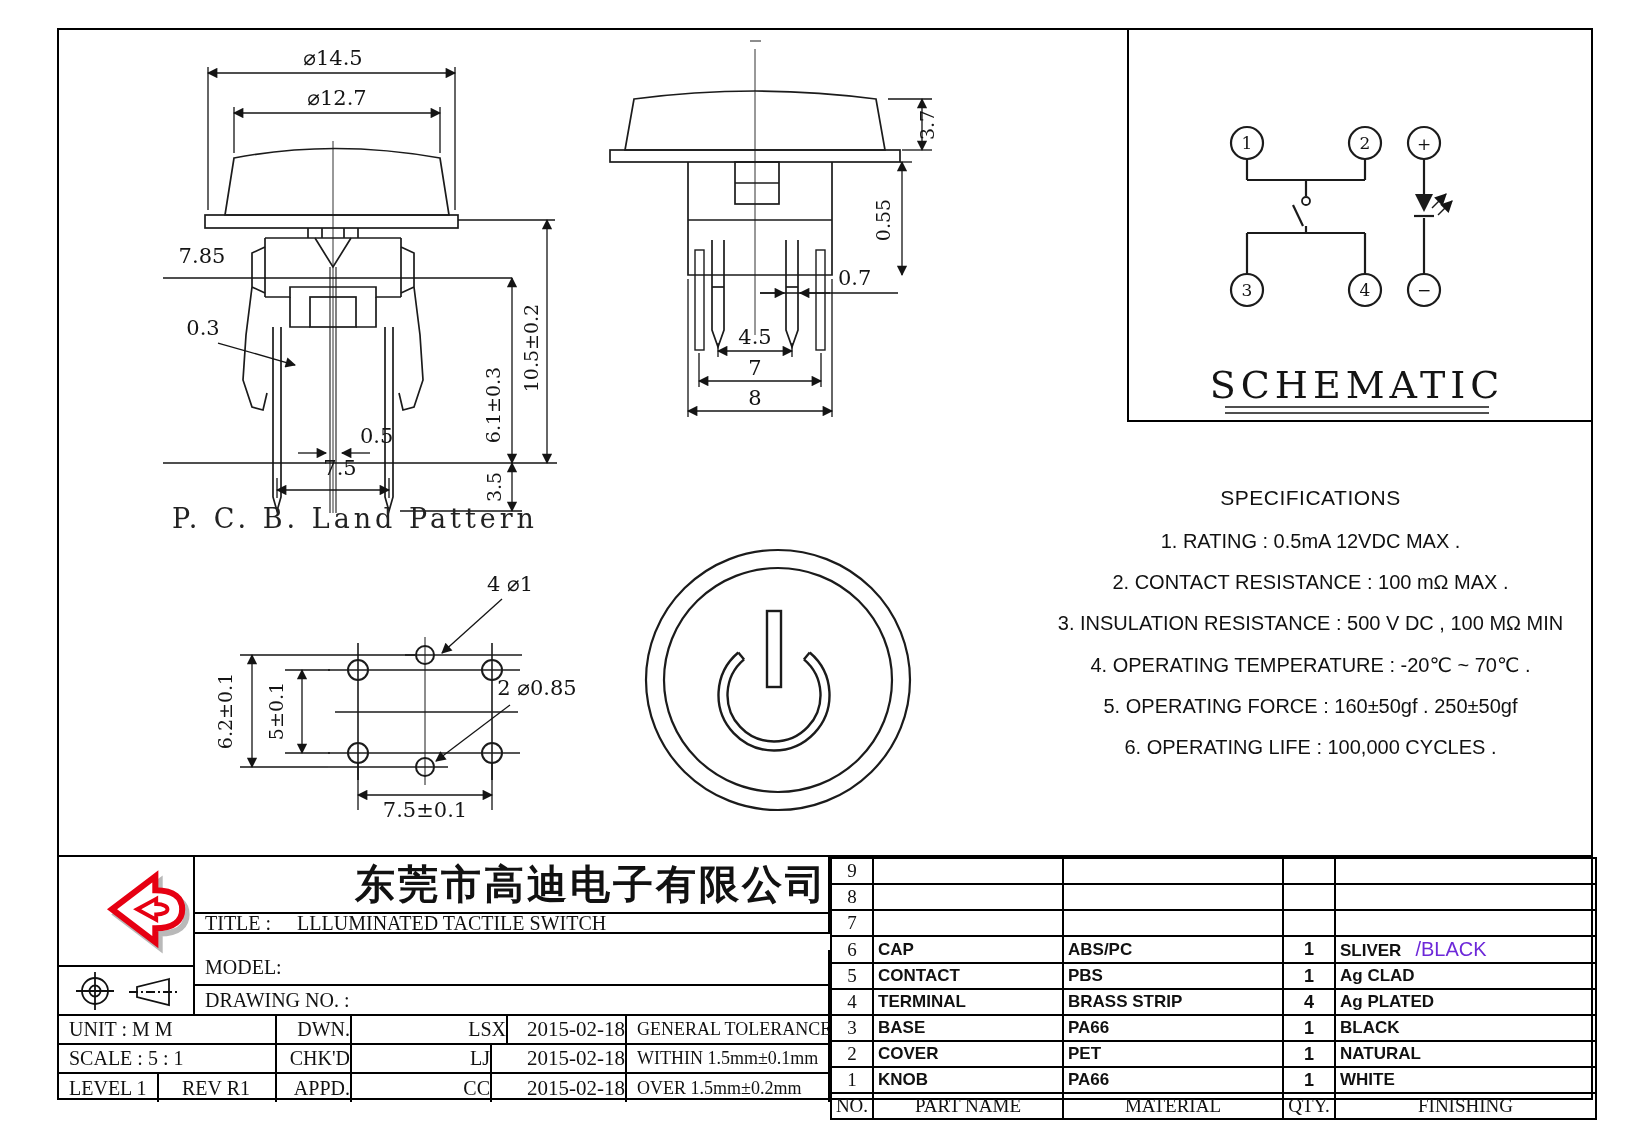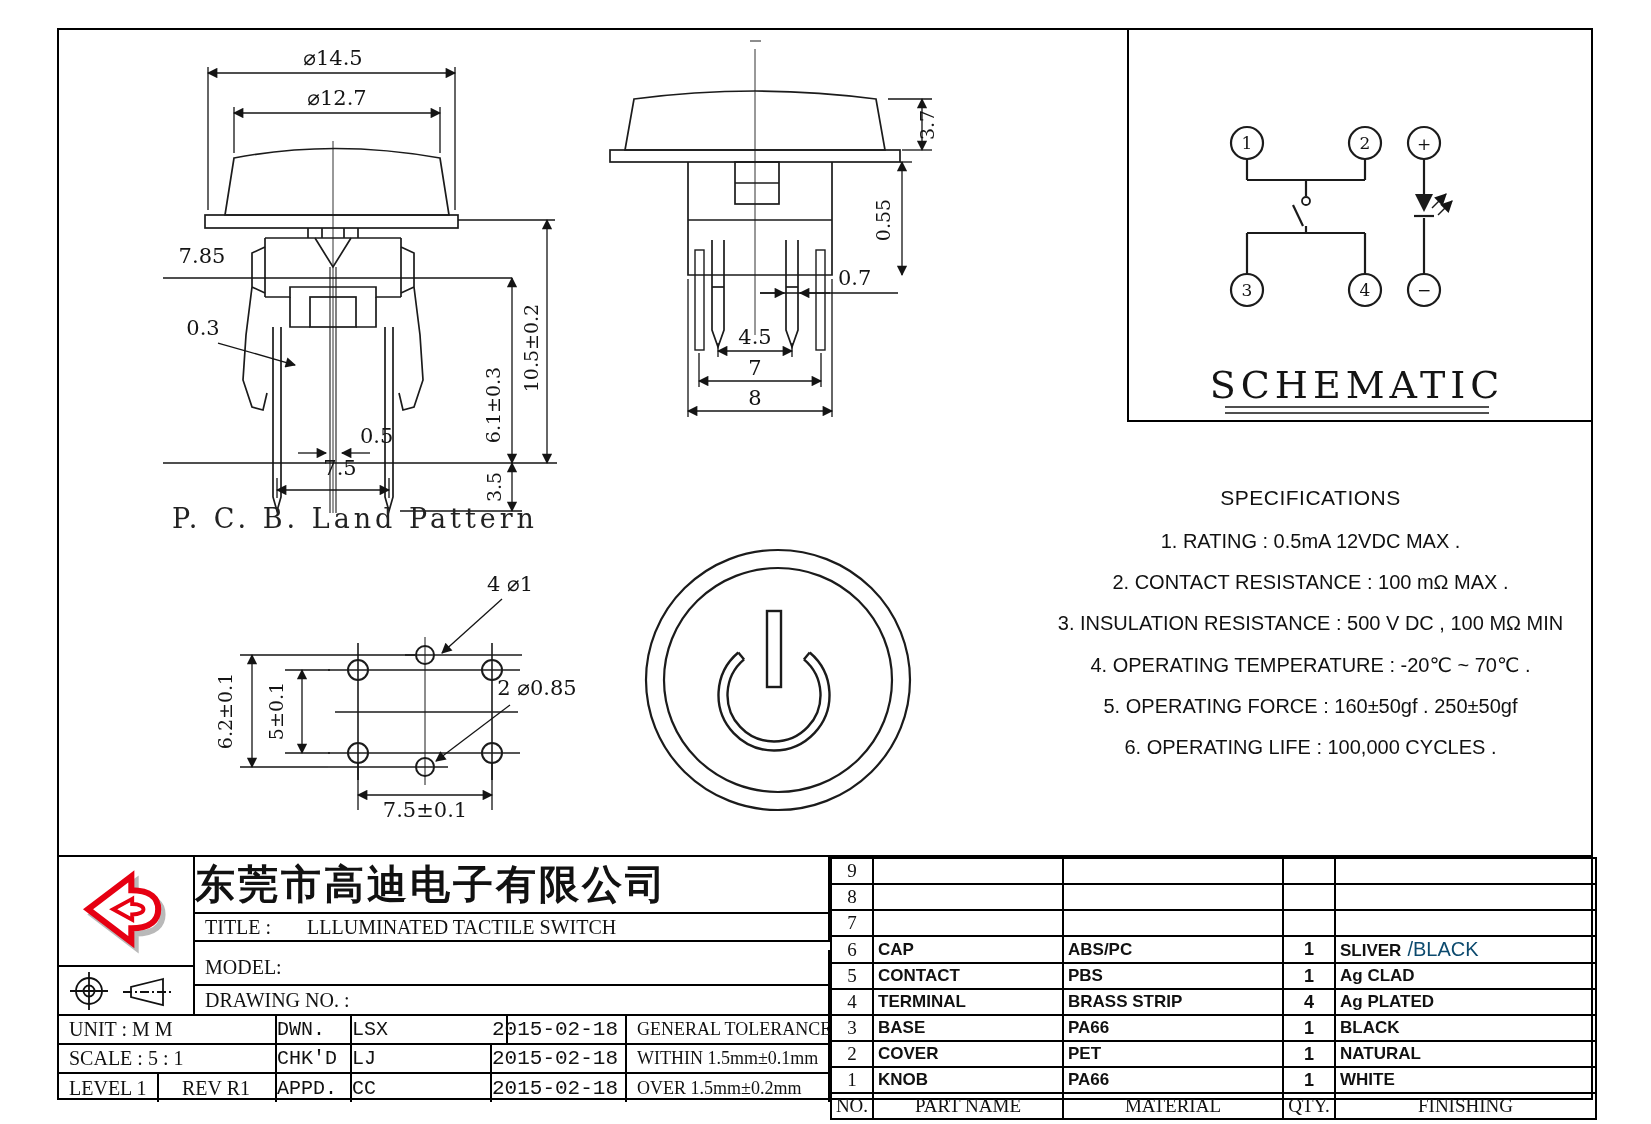--- a/index.html
+++ b/index.html
@@ -16,32 +16,32 @@
   .term-label{font-size:17px;}
   
   .specs{left:1018px;top:486px;width:585px;font-family:"Liberation Sans","DejaVu Sans",sans-serif;text-align:center;}
   .specs .sp-title{font-size:21px;margin-bottom:20px;letter-spacing:.5px;}
   .specs .sp-item{font-size:20px;margin-bottom:18px;white-space:nowrap;}
   
   .tb{left:57px;top:855px;width:1536px;height:245px;border:2.5px solid #000;box-sizing:border-box;}
   .cell{position:absolute;box-sizing:border-box;border-right:2px solid #000;border-bottom:2px solid #000;
         display:flex;align-items:center;font-size:20px;padding-left:10px;white-space:nowrap;}
   .cell.nb{border-bottom:none;}
-  .cell.center{justify-content:flex-start;padding-left:0;font-family:Liberation Mono, monospace;}
+  .cell.center{justify-content:flex-end;padding-left:0;}
   .company{font-family:"DejaVu Sans","Liberation Sans",sans-serif;font-weight:800;font-size:40px;letter-spacing:3px;}
-  .tb-title-val{margin-left:36px;}
+  .tb-title-val{margin-left:26px;}
   .mono-date{font-size:21px;}
   
   table.parts{position:absolute;left:771px;top:0;width:765px;height:245px;border-collapse:collapse;table-layout:fixed;}
   table.parts td{border:2px solid #000;overflow:hidden;white-space:nowrap;}
   td.pt-no{text-align:center;font-size:19px;}
   td.pt-bold{font-family:"Liberation Sans","DejaVu Sans",sans-serif;font-weight:700;font-size:17px;padding-left:4px;}
   td.pt-qty{text-align:center;font-family:"Liberation Sans","DejaVu Sans",sans-serif;font-weight:700;font-size:18px;}
   td.pt-head{text-align:center;font-size:19px;font-family:"Liberation Serif",serif;font-weight:400;}
-  .fin-light{color:#0c4a6e;font-weight:400;font-family:"Liberation Sans",sans-serif;font-size:20px;margin-left:6px;text-align:right;}
+  .fin-light{color:#6d28d9;font-weight:400;font-family:"Liberation Sans",sans-serif;font-size:20px;margin-left:14px;text-align:right;}
 </style>
 </head>
 <body>
 
 <svg width="0" height="0" style="position:absolute" aria-hidden="true">
   <defs>
     <marker id="ar" viewBox="0 0 10 10" refX="9" refY="5" markerWidth="10" markerHeight="8" orient="auto-start-reverse">
       <path d="M0,0 L10,5 L0,10 z" fill="#141414"></path>
     </marker>
   </defs>
@@ -256,21 +256,21 @@
         <path d="M104,10 L72,18 L72,28 L104,36 Z"></path>
         <line x1="64" y1="23" x2="112" y2="23" stroke-dasharray="9 3 2 3"></line>
       </g>
     </svg>
   </div>
 
   <div class="cell company center" style="left:136px;top:0;width:635px;height:57px">
     <span>东莞市高迪电子有限公司</span>
   </div>
 
-  <div class="cell" style="left:136px;top:57px;width:635px;height:28px">
+  <div class="cell" style="left:136px;top:57px;width:635px;height:20px">
     <span>TITLE :</span>
     <span class="tb-title-val">LLLUMINATED TACTILE SWITCH</span>
   </div>
 
   <div class="cell" style="left:136px;top:93px;width:635px;height:36px">
     <span>MODEL:</span>
   </div>
 
   <div class="cell" style="left:136px;top:129px;width:635px;height:30px">
     <span>DRAWING NO.  :</span>

